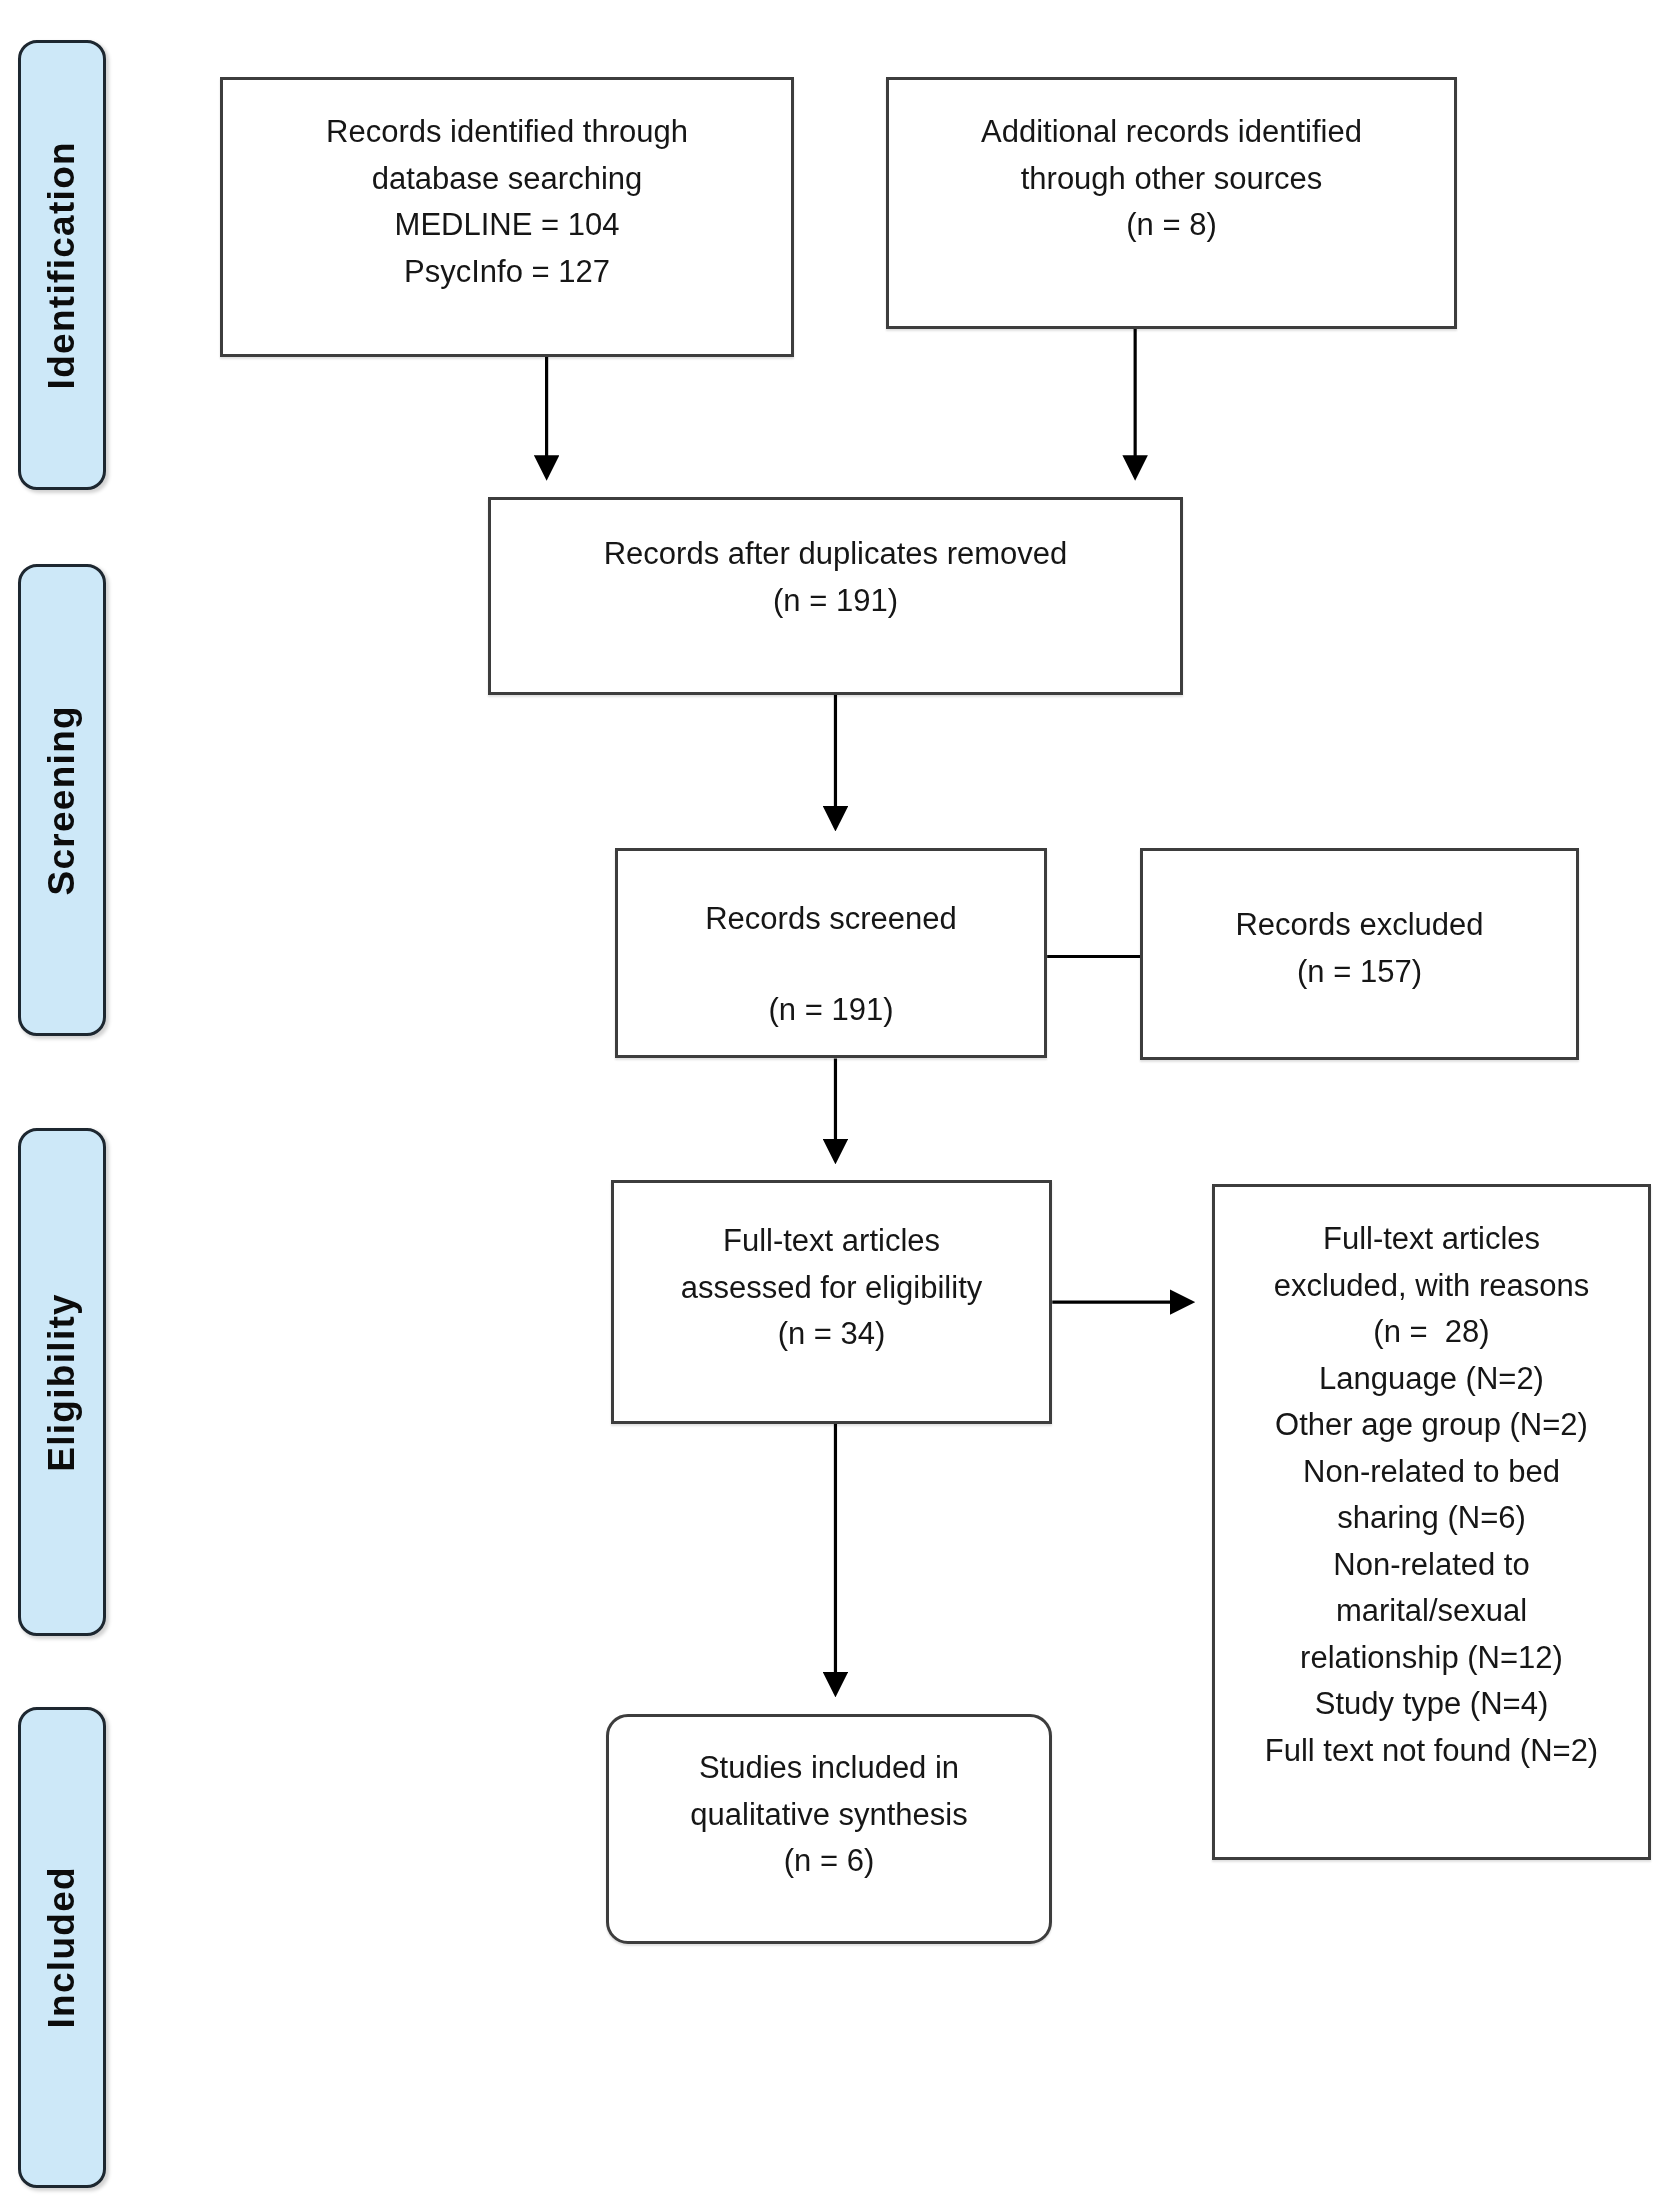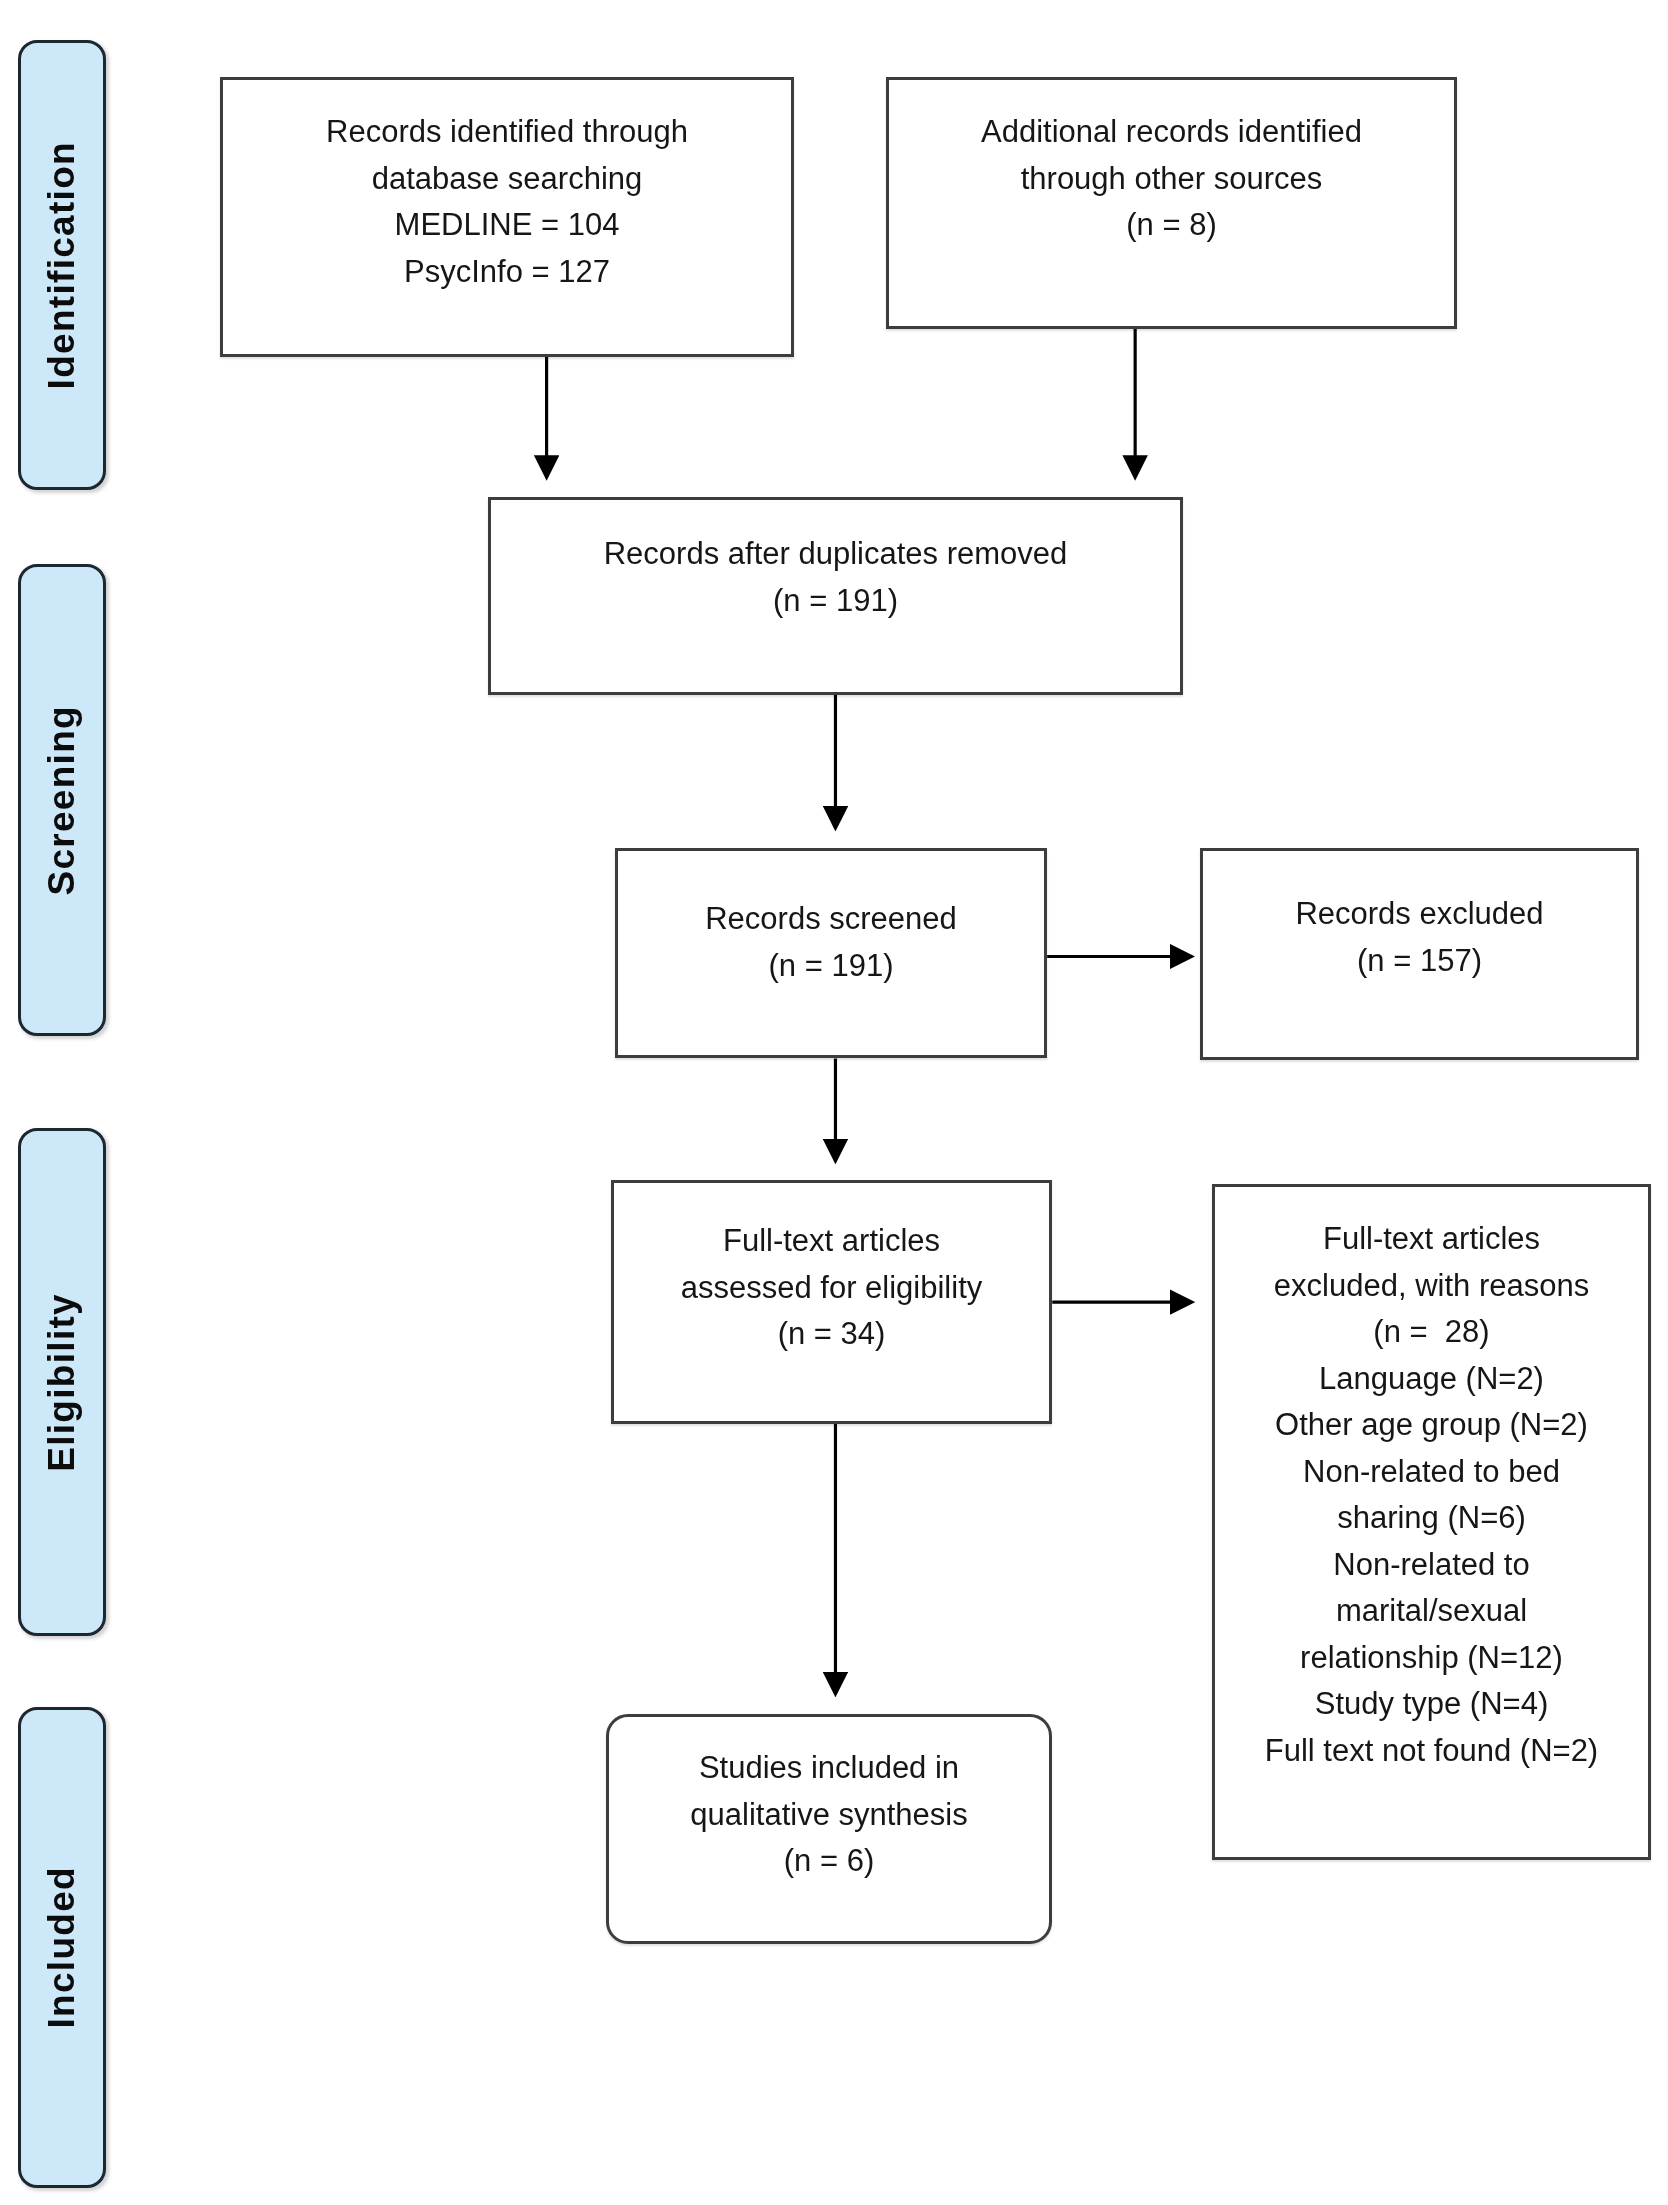--- a/index.html
+++ b/index.html
@@ -54,22 +54,22 @@
     font-size: 31px;
     line-height: 1.5;
     color: #161616;
     box-shadow: 0 1.9px 1.9px rgba(0,0,0,0.12);
   }
   .fbox .line { display: block; white-space: pre-wrap; }
 
   #box-identified         { left: 220px;  top: 77px;  width: 574px;  height: 280px;  padding-top: 29px; }
   #box-additional         { left: 886px; top: 77px;  width: 571px;  height: 252px;  padding-top: 29px; text-align: center; }
   #box-duplicates-removed { left: 488px;  top: 497px;  width: 695px; height: 198px;  padding-top: 31px; }
-  #box-screened           { left: 615px;  top: 848px; width: 432px;  height: 210px;  padding-top: 45px; }
-  #box-excluded           { left: 1200px; top: 848px; width: 439px;  height: 212px;  padding-top: 40px; }
+  #box-screened           { left: 615px;  top: 848px; width: 432px;  height: 210px;  padding-top: 45px; gap: 44px; }
+  #box-excluded           { left: 1140px; top: 848px; width: 439px;  height: 212px;  padding-top: 51px; }
   #box-fulltext-assessed  { left: 611px;  top: 1180px; width: 441px;  height: 244px;  padding-top: 35px; }
   #box-fulltext-excluded  { left: 1212px; top: 1184px; width: 439px;  height: 676px; padding-top: 29px; }
   #box-included-studies   { left: 606px;  top: 1714px; width: 446px;  height: 230px;  padding-top: 28px; border-radius: 22px; }
 
   .arrows {
     position: absolute;
     left: 0; top: 0;
     width: 1669px;
     height: 2205px;
     pointer-events: none;

